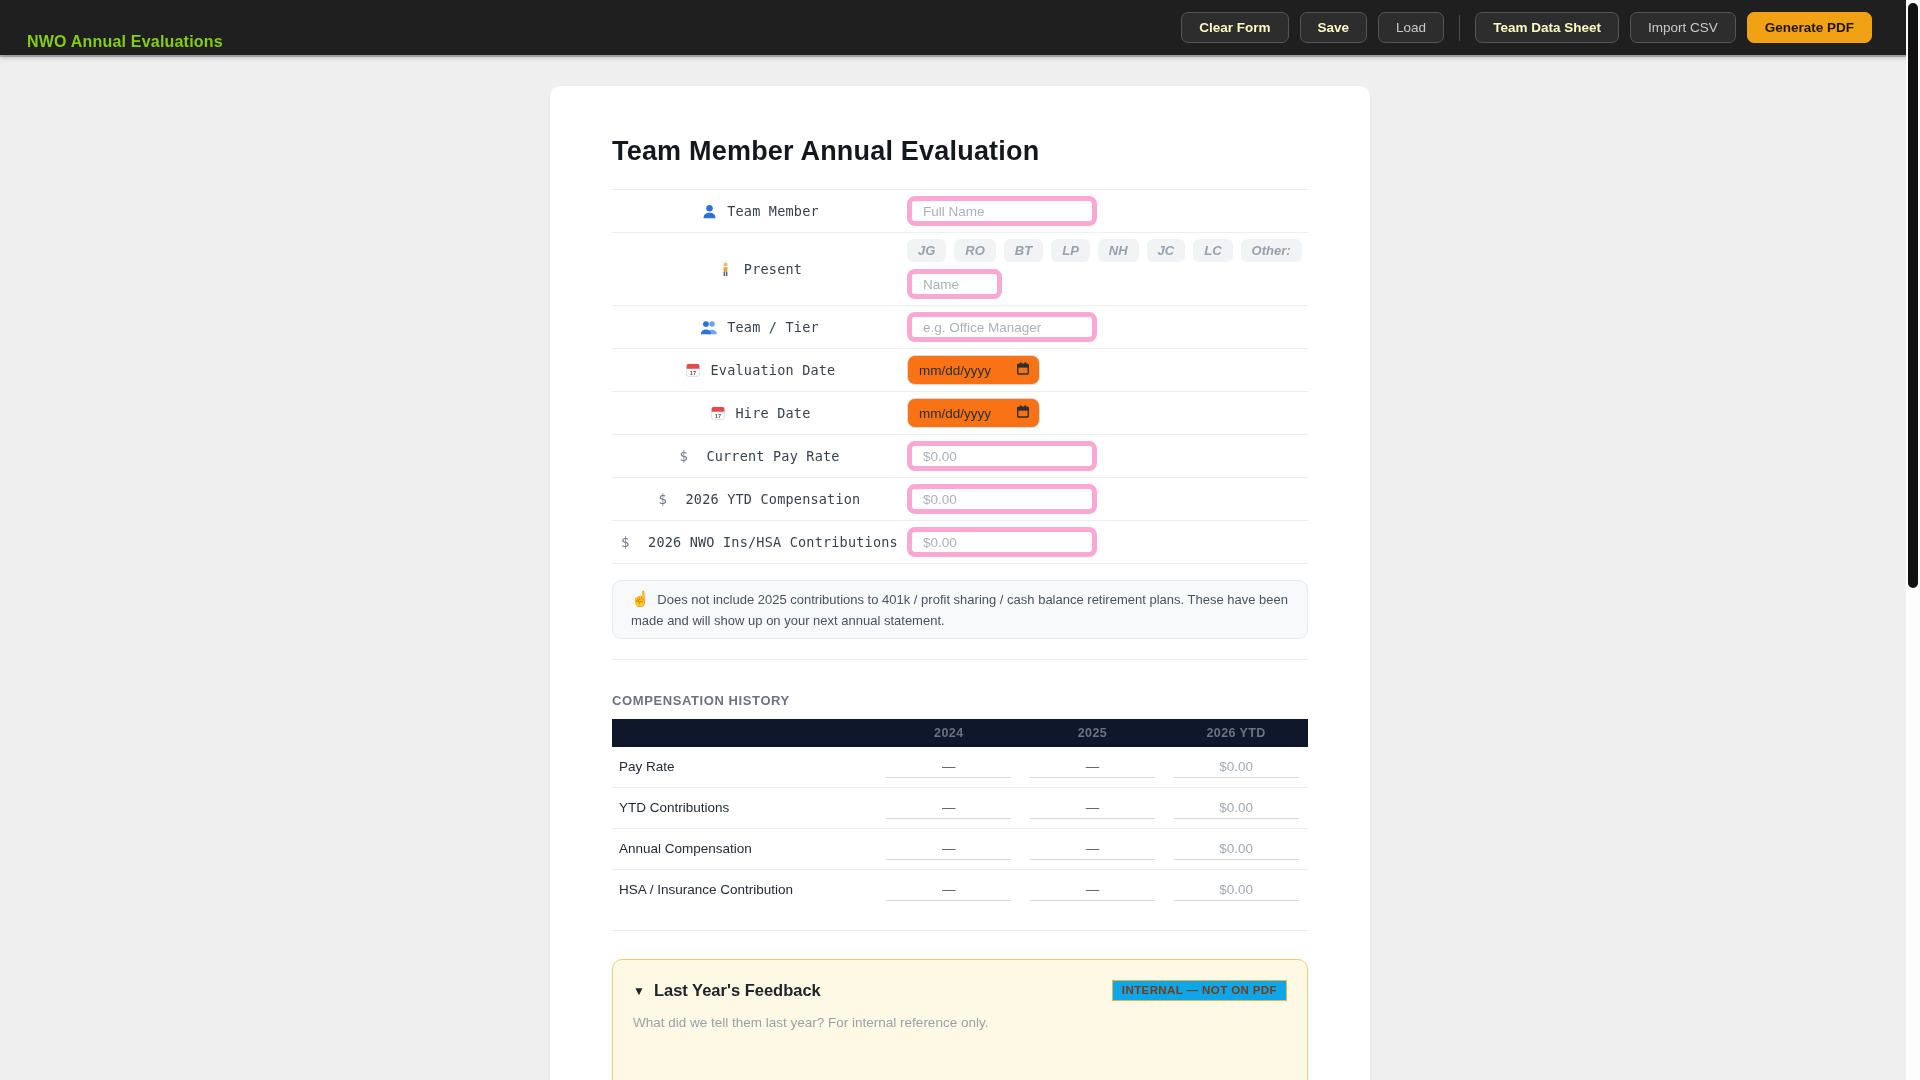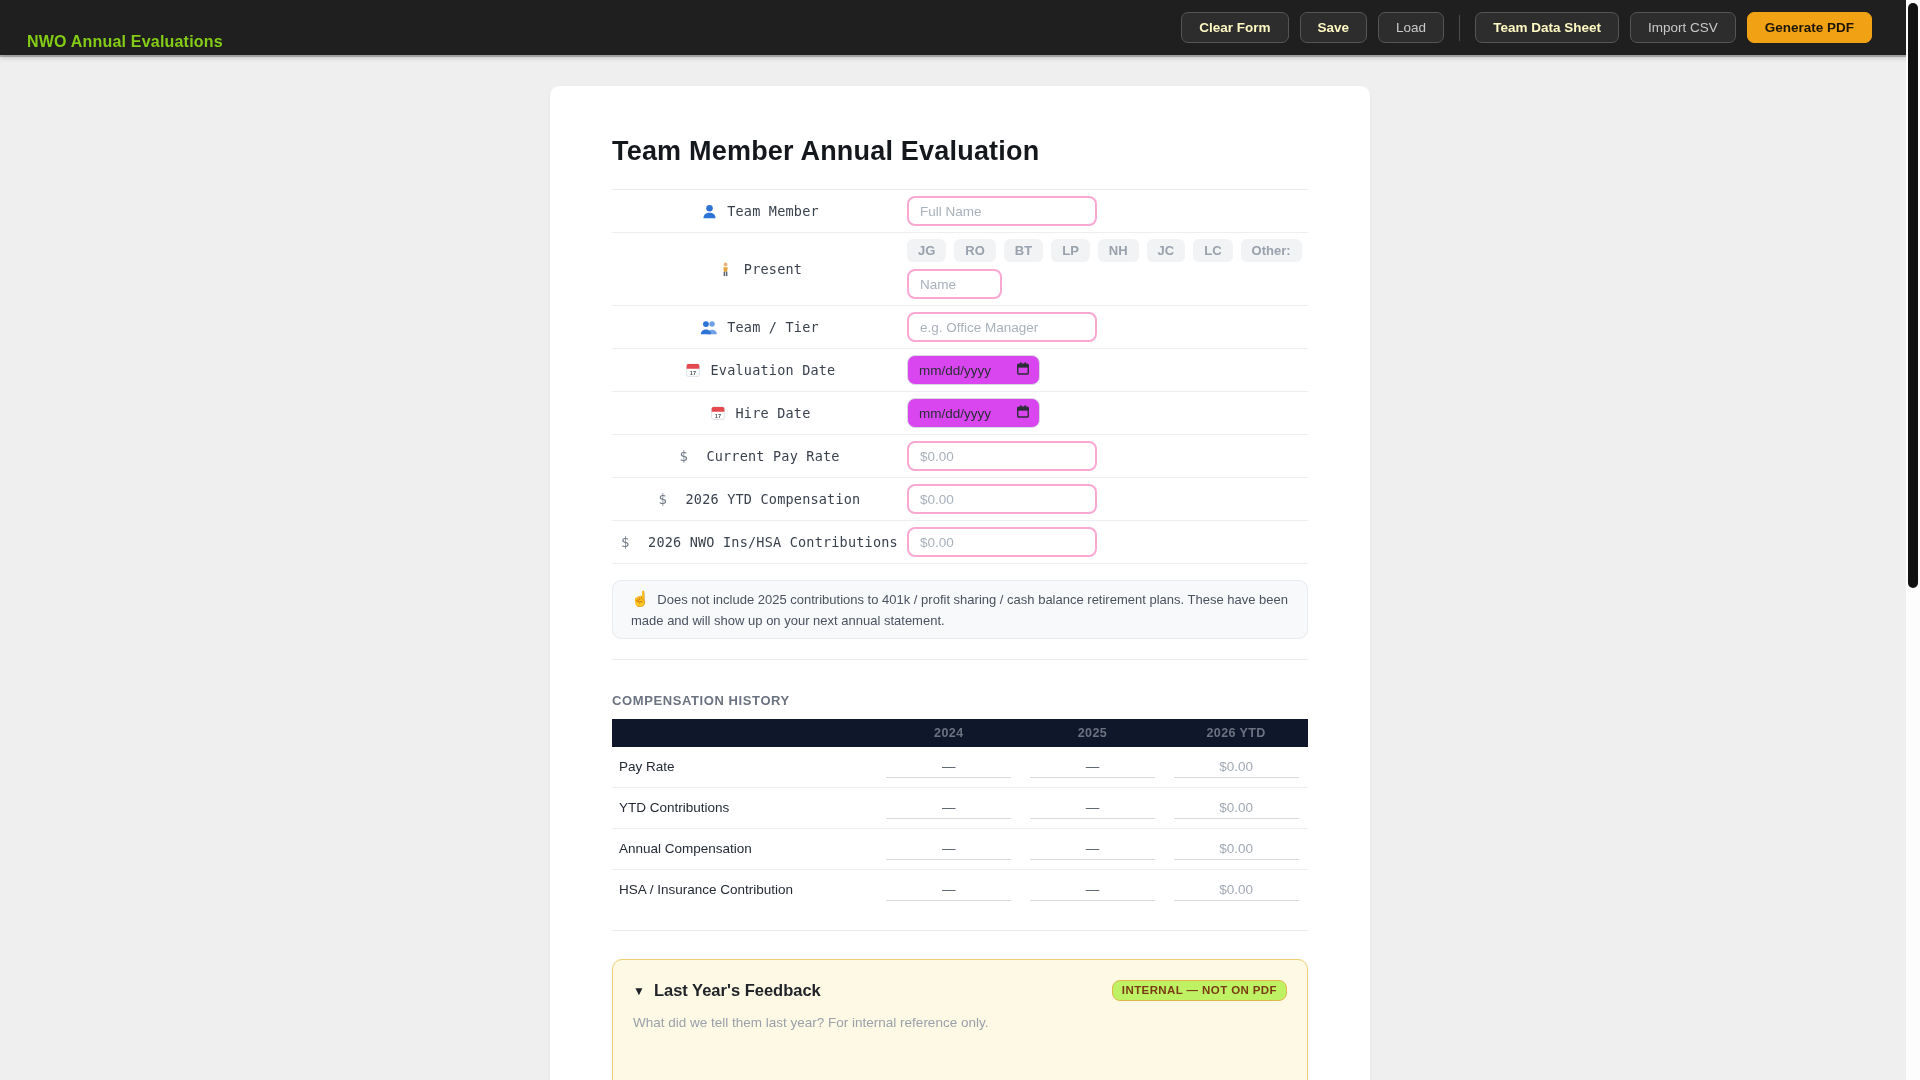--- a/index.html
+++ b/index.html
@@ -30,31 +30,31 @@
           padding:6px 0; min-height:42px; }
   .frow:last-of-type { border-bottom:none; }
   .flabel { width:295px; display:flex; align-items:center; gap:9px; flex-shrink:0;justify-content:center; }
   .ltext { font-family:"DejaVu Sans Mono","Liberation Mono",monospace; font-size:13.5px;
            color:#3a424e; letter-spacing:0.2px; white-space:nowrap; }
   .icon16 { width:18px; height:18px; display:inline-flex; align-items:center;
             justify-content:center; flex-shrink:0; }
   .dollar-glyph { font-family:"DejaVu Sans Mono","Liberation Mono",monospace; font-size:14px;
                   color:#707a86; width:18px; text-align:left; }
   .fctrl { display:flex; flex-direction:column; gap:7px; }
-  .tinput { height:30px; border:2px solid #f9a8d4; border-radius:8px; padding:8px 11px;
+  .tinput { height:30px; border:5px solid #f9a8d4; border-radius:8px; padding:8px 11px;
             font-family:"Liberation Sans", sans-serif; font-size:13.5px; color:#1c2430;
             background:#fff; outline:none; }
   .tinput::placeholder { color:#a9b1bb; }
   .w190 { width:190px; } .w95 { width:95px; }
-  .chiprow { display:flex; gap:8px; flex-wrap:wrap; }
+  .chiprow { display:flex; gap:8px; flex-wrap:wrap;font-style:italic; }
   .chip { background:#f1f3f5; color:#99a1ac; font-weight:bold; font-size:13px;
           border-radius:6px; padding:5px 11px; line-height:1; cursor:pointer; user-select:none; }
   .dateinput { width:133px; height:30px; border:1px solid #d7dbe0; border-radius:8px;
                display:flex; align-items:center; justify-content:space-between;
-               padding:0 9px 0 11px; cursor:text; background:#d946ef; }
+               padding:0 9px 0 11px; cursor:text; background:#f97316; }
   .datetext { font-size:13.5px; color:#2a2f36; }
 
   
   .notebox { margin-top:16px; background:#f8f9fa; border:1px solid #e7eaee; border-radius:9px;
              padding:6px 18px; font-size:13px; color:#4a5260; line-height:1.6; }
   .note-finger { color:#e8a33d; font-size:15px; margin-right:4px; }
 
   
   .section-gap-hr { border:none; border-top:1px solid #e9ecef; margin:20px 0 0; }
   .sec-heading { margin-top:33px; font-size:13px; font-weight:bold; letter-spacing:0.6px;
@@ -72,21 +72,21 @@
                 color:#4b5563; padding:3px 0; outline:none; }
   .cell-input::placeholder { color:#a2aab4; }
 
   
   .feedback { margin-top:28px; background:#fdf9e5; border:1.5px solid #ecce70; border-radius:10px;
               padding:20px 20px 24px; min-height:310px; }
   .fb-head { display:flex; align-items:center; justify-content:space-between; }
   .fb-title-wrap { display:flex; align-items:center; gap:9px; }
   .fb-caret { font-size:12px; color:#20242a; cursor:pointer; }
   .fb-title { font-size:16.5px; font-weight:bold; color:#20242a; }
-  .fb-badge { background:#bef264; border:1.5px solid #e3b84a; border-radius:8px;
+  .fb-badge { background:#0ea5e9; border:1.5px solid #e3b84a; border-radius:0;
               color:#7a3b12; font-size:11.5px; font-weight:bold; letter-spacing:0.4px;
               padding:4px 9px; line-height:1; white-space:nowrap; }
   .fb-textarea { width:100%; margin-top:14px; border:none; background:transparent; resize:none;
                  height:220px; font-family:"Liberation Sans", sans-serif; font-size:13.5px;
                  color:#30363d; outline:none; }
   .fb-textarea::placeholder { color:#9aa1ab; }
 
   
   .sb-track { position:fixed; top:0; right:0; width:14px; height:1080px; background:#fdfdfd;
               z-index:50; }

